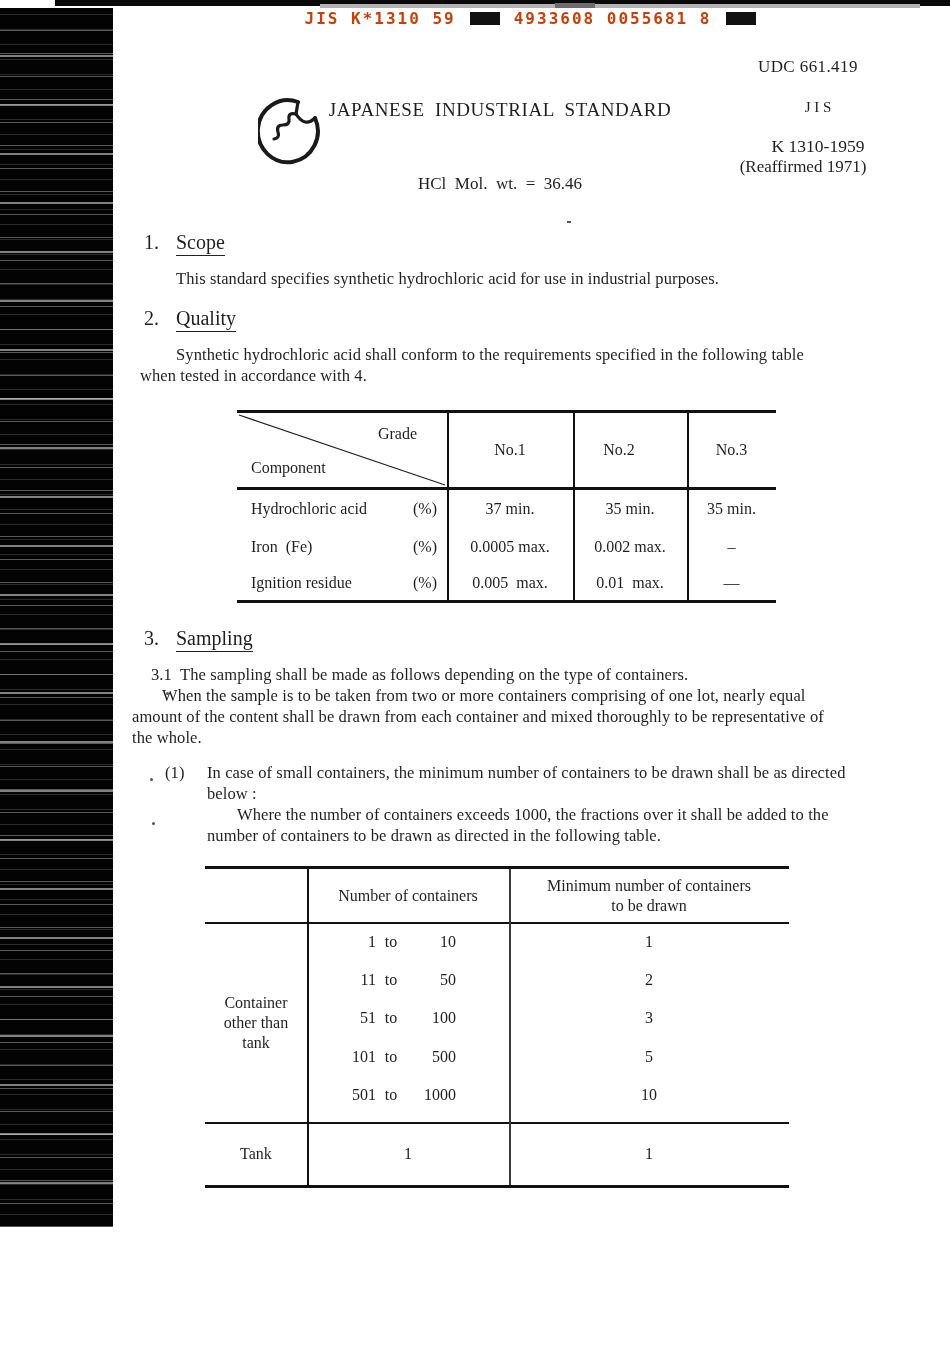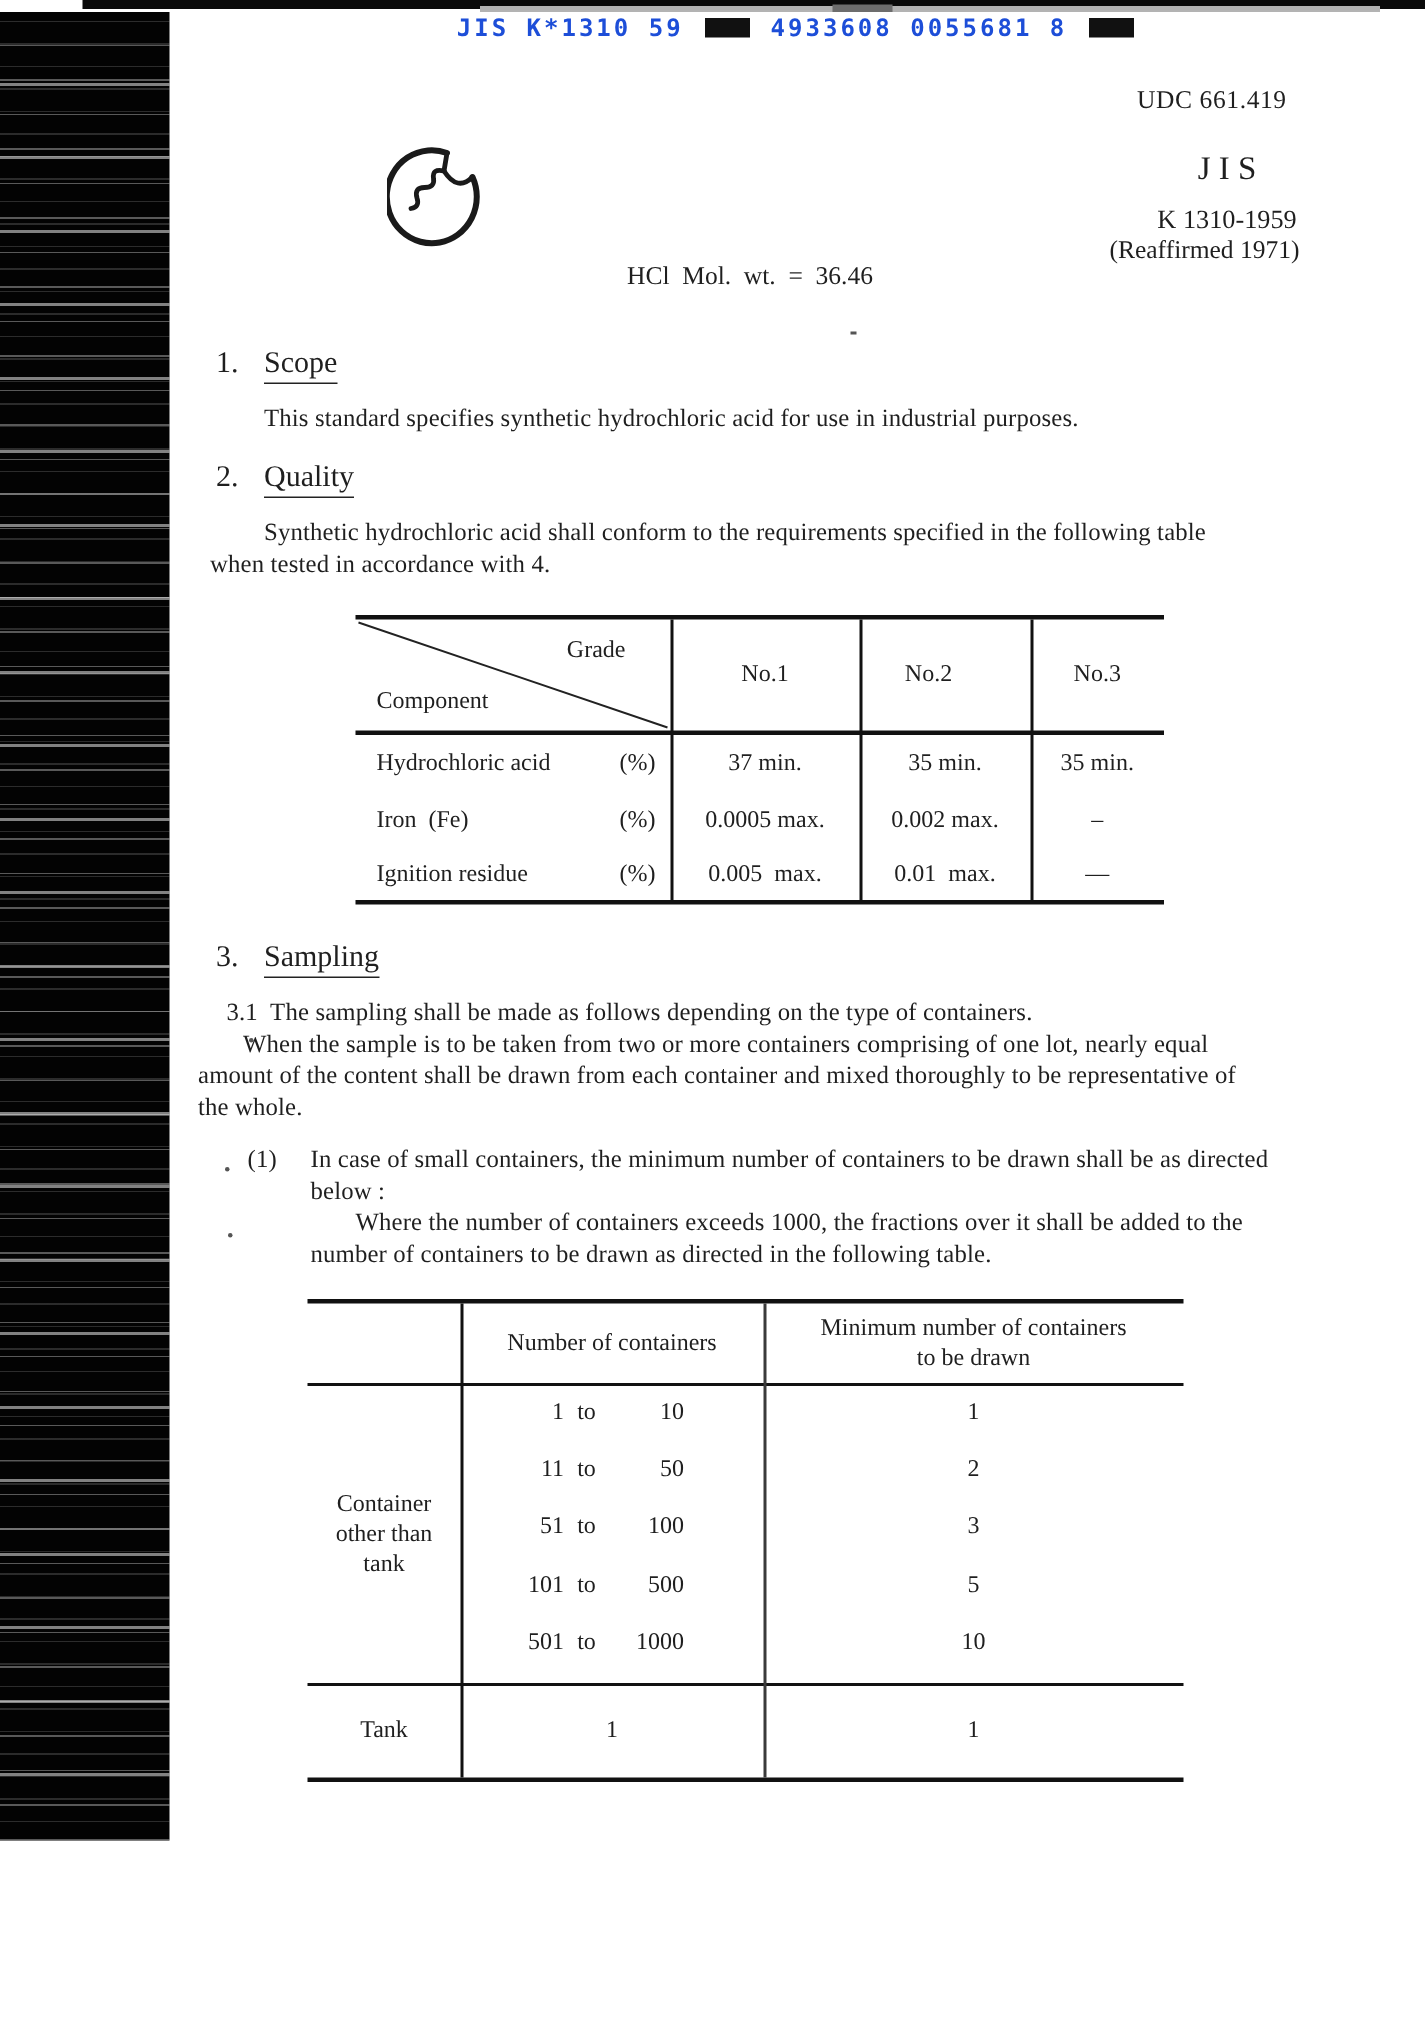--- a/index.html
+++ b/index.html
@@ -25,29 +25,29 @@
       repeating-linear-gradient(180deg, rgba(255,255,255,0) 0 47px, rgba(255,255,255,0.5) 47px 49px),
       #030303;
   }
   .speck{background:#555; border-radius:50%;}
 
   
   .code-line{
     left:290px; top:8px; width:480px; height:20px;
     display:flex; align-items:center; justify-content:center; gap:14px;
     font-family:"DejaVu Sans Mono", monospace; font-weight:bold;
-    font-size:16px; letter-spacing:2px; color:#1d4ed8;
+    font-size:16px; letter-spacing:2px; color:#c2410c;
   }
   .code-block{width:30px; height:13px; background:#111; flex:0 0 auto;}
   .udc{left:758px; top:57px; font-size:17px; letter-spacing:0.4px;}
 
   
   .org-title{left:300px; top:99px; width:400px; text-align:center;
     font-size:19px; letter-spacing:0.6px; word-spacing:5px;}
-  .jis-right{left:718px; top:99px; width:200px; text-align:center; font-size:22px;}
+  .jis-right{left:718px; top:99px; width:200px; text-align:center; font-size:15px;}
   .subject{left:300px; top:136px; width:400px; text-align:center; font-size:17.5px;}
   .code-right{left:718px; top:136px; width:200px; text-align:center; font-size:17.5px;}
   .reaffirmed{left:688px; top:157px; width:230px; text-align:center; font-size:17px;}
   .formula{left:300px; top:174px; width:400px; text-align:center; font-size:17px;}
 
   
   .heading{font-size:20px;}
   .heading .num{display:inline-block; width:32px;}
   .heading .u{border-bottom:1.2px solid #222; padding-bottom:2px;}
   .para{font-size:16.5px; line-height:21px; letter-spacing:0.1px;}
@@ -117,20 +117,21 @@
     <svg width="66" height="76" viewBox="0 0 66 76">
       <g fill="none" stroke="#1a1a1a" stroke-width="4" stroke-linecap="round">
         <path d="M 40 6 A 30 31 0 1 0 57 22"></path>
         <path d="M 40 6 l -2 12" stroke-width="3.2"></path>
         <path d="M 38 18 q -8 -2 -7 5 q 1 6 -6 6 q -7 0 -5 7 q 2 6 -4 7" stroke-width="3.2"></path>
         <path d="M 57 22 q -10 10 -19 -4" stroke-width="3.2"></path>
       </g>
     </svg>
   </div>
 
+  <div class="abs org-title">JAPANESE INDUSTRIAL STANDARD</div>
   <div class="abs jis-right">J I S</div>
   <div class="abs code-right">K 1310-1959</div>
   <div class="abs reaffirmed">(Reaffirmed 1971)</div>
   <div class="abs formula pre">HCl  Mol.  wt.  =  36.46</div>
 
   <div class="abs heading" style="left:144px; top:231px;">
     <span class="num">1.</span><span class="u">Scope</span>
   </div>
   <div class="abs para prewrap" style="left:140px; top:268px; width:700px; text-indent:36px;">This standard specifies synthetic hydrochloric acid for use in industrial purposes.</div>
 

